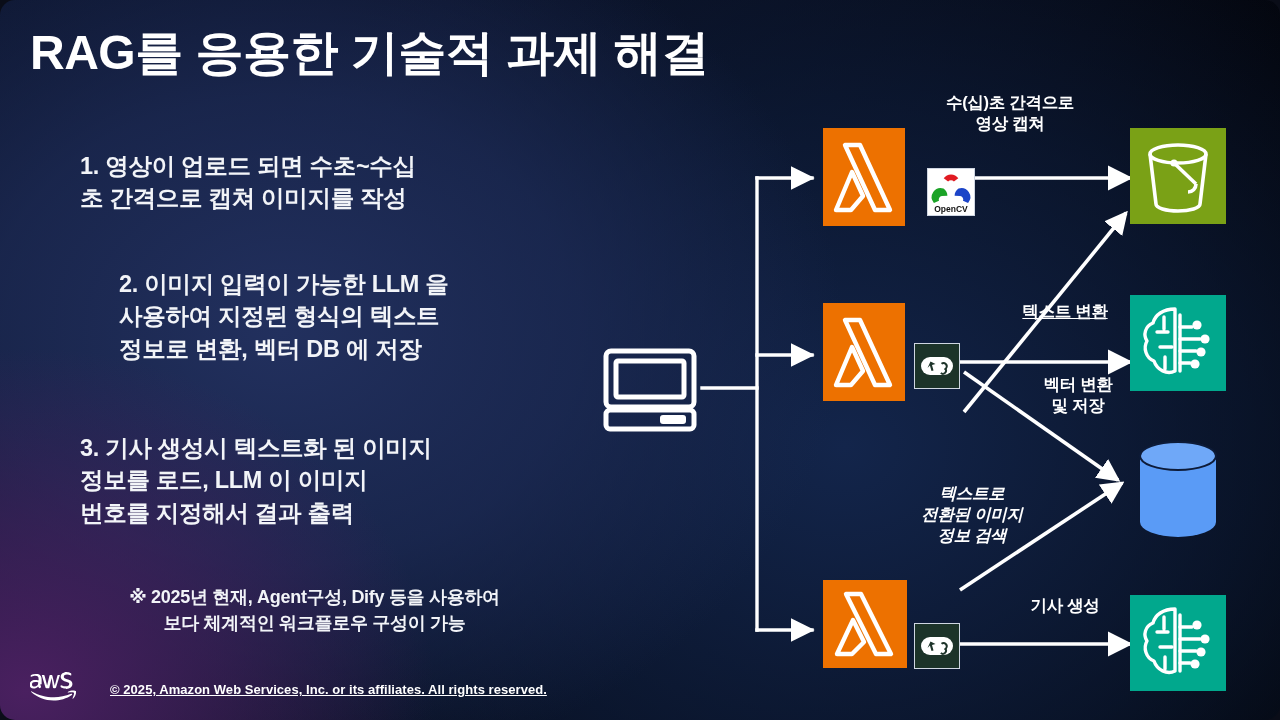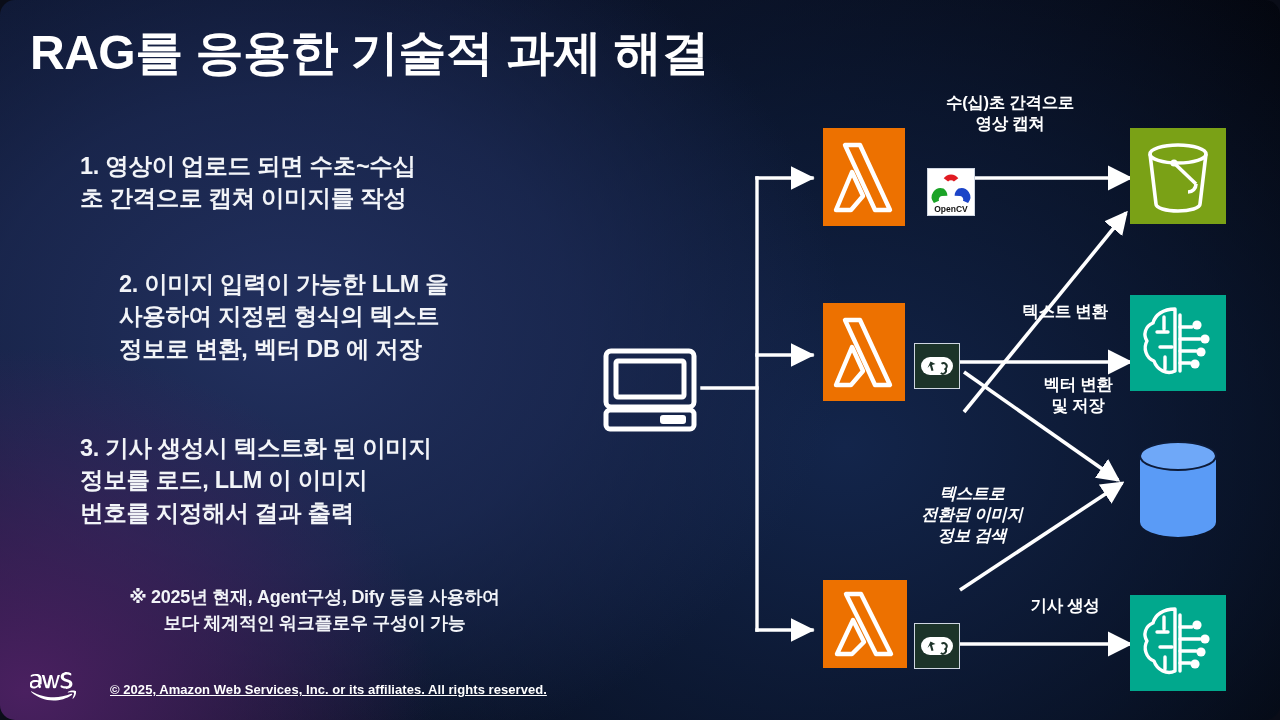--- a/index.html
+++ b/index.html
@@ -192,21 +192,21 @@
     <div class="badge lc-badge" style="left:354px;top:253px;width:46px;height:46px;">
       <svg width="44" height="44" viewBox="0 0 44 44" aria-hidden="true">
         <rect x="6" y="13" width="32" height="18" rx="9" fill="#ffffff"></rect>
         <path d="M15.5 17.5 l5 2.5 l-3.5 1 l1.5 5.5 l-2 .5 l-1.6-5.6 l-2.4 2.6 z" fill="#1c3329"></path>
         <g stroke="#1c3329" stroke-width="1.9" fill="none">
           <path d="M26.5 19.8 a3.2 3.2 0 0 1 4.5 4.5 l-1.4 1.4"></path>
           <path d="M30.3 24.6 a3.2 3.2 0 0 1 -4.5 4.5"></path>
         </g>
       </svg>
     </div>
-    <div class="dlabel" style="left:420px;top:211px;width:170px;">텍스트 변환</div>
+    <div class="dlabel" style="left:420px;top:211px;width:170px;text-decoration:underline;">텍스트 변환</div>
     <div class="dlabel" style="left:438px;top:284px;width:160px;">벡터 변환
 및 저장</div>
 
     <div class="sq bedrock" style="left:570px;top:205px;width:96px;height:96px;">
       <svg width="96" height="96" viewBox="0 0 96 96" aria-hidden="true">
         <g fill="none" stroke="#ffffff" stroke-width="3.4" stroke-linejoin="round" stroke-linecap="round">
           <path d="M45,14 C33,14 25,20 23,28 C15,31 13,40 17,46 C13,53 16,63 24,66 C27,75 37,80 45,76 Z"></path>
           <path d="M34,22 L34,34 M27,37 L38,37 M30,52 L42,52 M35,62 L35,74"></path>
           <path d="M50,20 L50,76"></path>
           <path d="M50,32 L62,32 M50,44 L70,44 M50,56 L66,56 M50,68 L60,68"></path>

